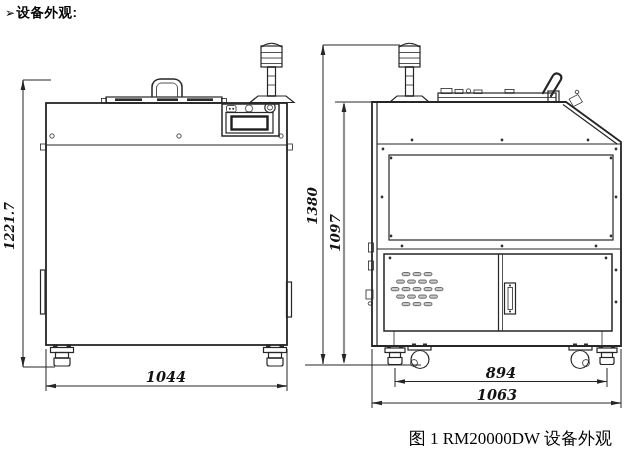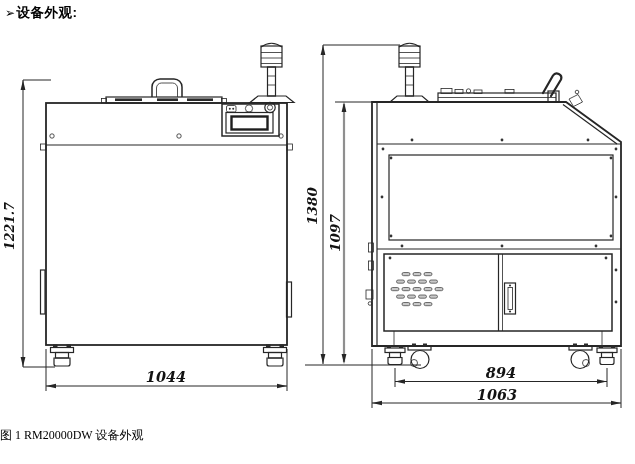--- a/index.html
+++ b/index.html
@@ -1,22 +1,22 @@
 <!DOCTYPE html>
 <html><head>
 <meta charset="utf-8">
 <style>
   html,body{margin:0;padding:0;background:#ffffff;}
   #page{position:relative;width:635px;height:464px;background:#ffffff;overflow:hidden;
         font-family:"Liberation Sans","DejaVu Sans",sans-serif;padding-left:21px;}
   #doc-header{position:absolute;left:5px;top:4px;font-size:13.5px;font-weight:bold;color:#000;
               letter-spacing:0.5px;}
   #doc-header .bullet{font-size:12px;margin-right:1px;}
-  #fig-caption{position:absolute;left:0;top:427px;width:612px;text-align:left;
-               font-family:"Liberation Serif","DejaVu Serif",serif;font-size:12px;color:#000;}
+  #fig-caption{position:absolute;left:0;top:427px;width:612px;text-align:right;
+               font-family:"Liberation Serif","DejaVu Serif",serif;font-size:17px;color:#000;}
   svg{position:absolute;left:0;top:0;}
   .ln{stroke:#262626;fill:none;stroke-width:1.2;}
   .ln2{stroke:#262626;fill:#ffffff;stroke-width:1.8;}
   .ln15{stroke:#262626;fill:none;stroke-width:1.5;}
   .thin{stroke:#262626;fill:none;stroke-width:0.8;}
   .dark{fill:#2a2a2a;stroke:none;}
   .dot{fill:#333333;stroke:none;}
   .dim{stroke:#262626;fill:none;stroke-width:1;}
   .dimg{stroke:#8f8f8f;fill:none;stroke-width:2.2;}
   .arrow{fill:#262626;stroke:none;}

